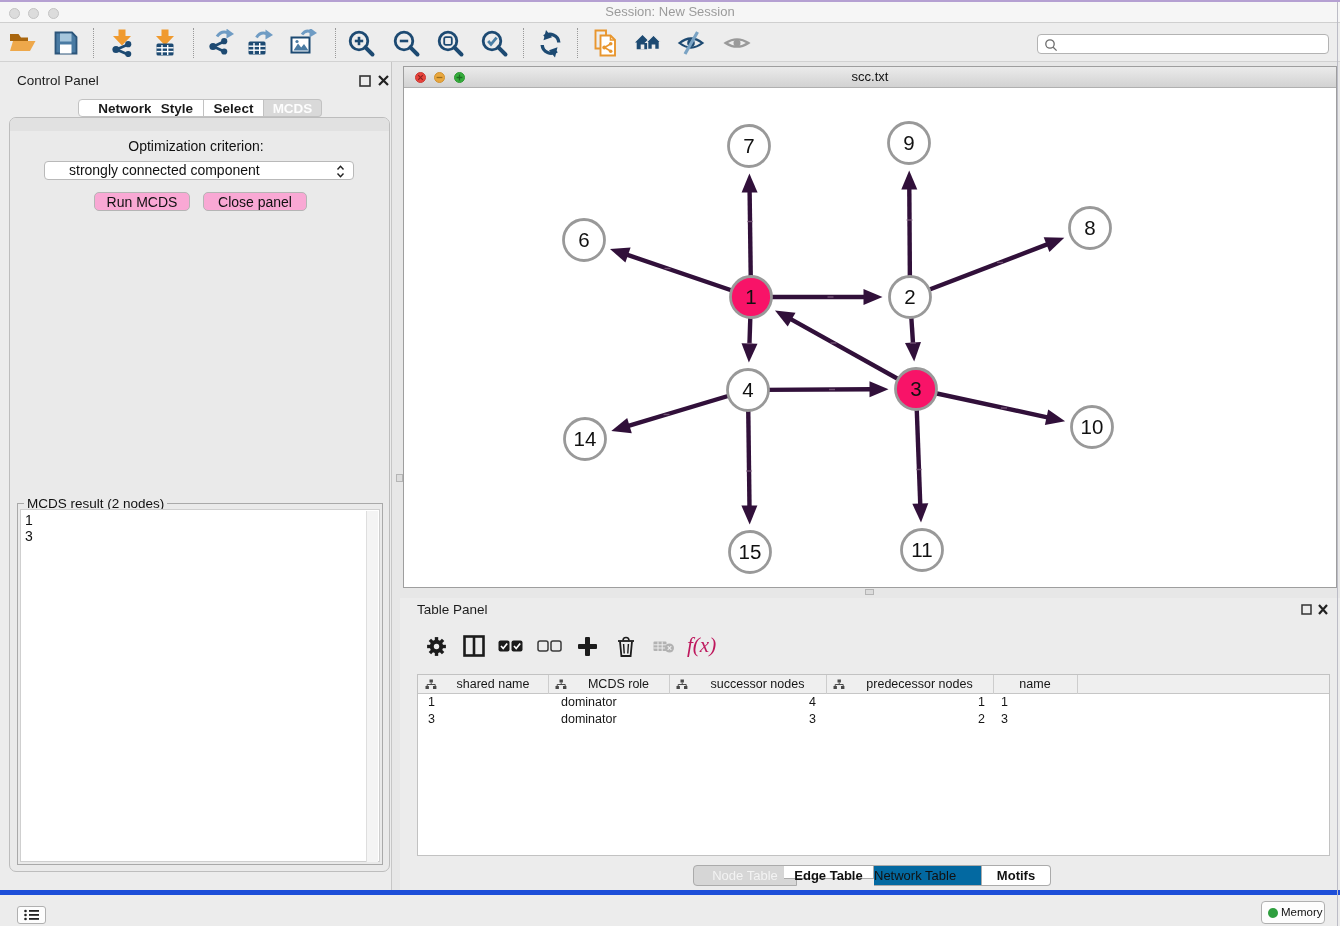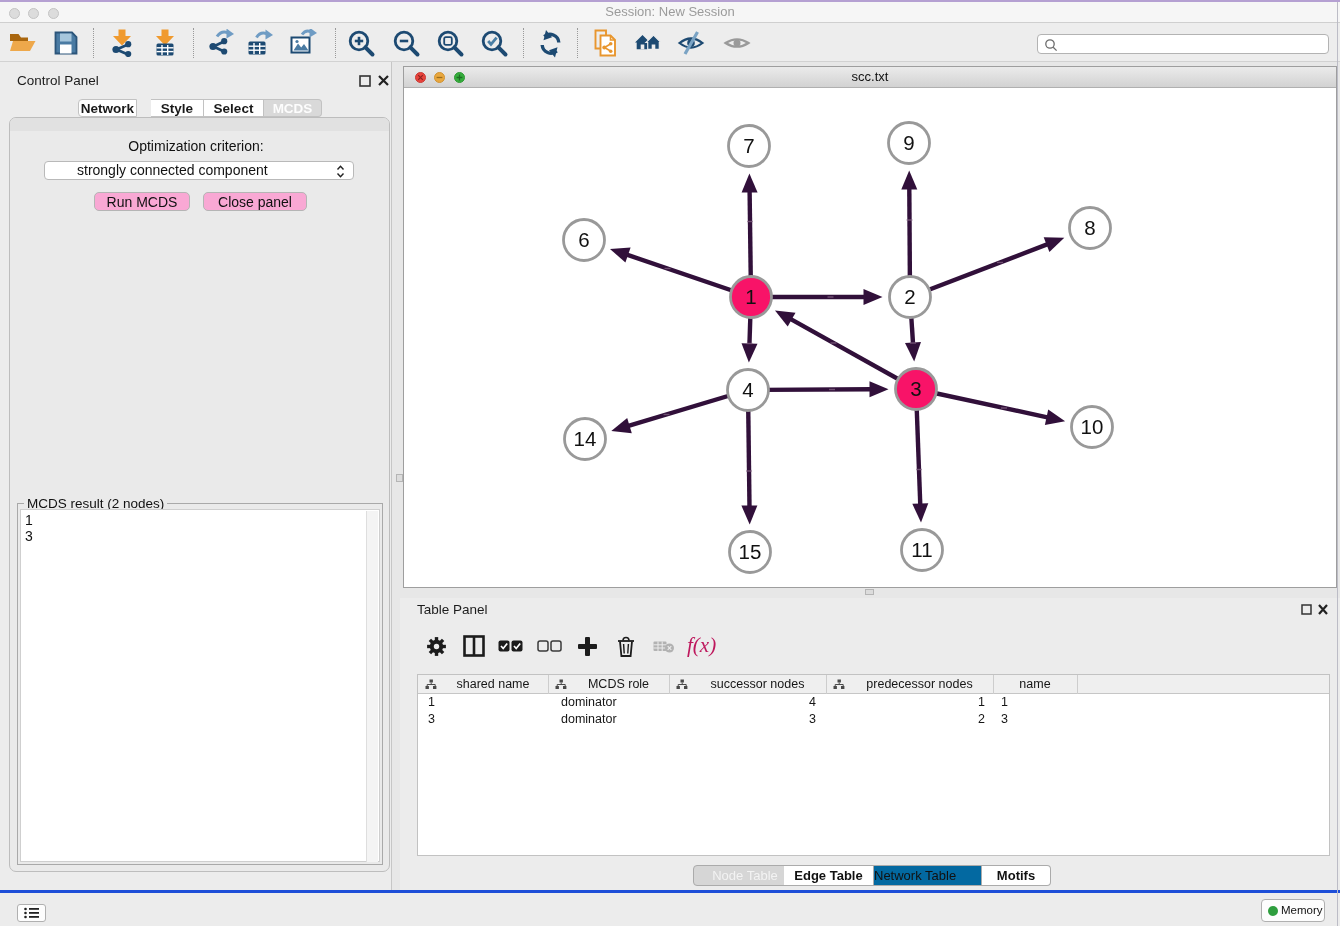--- a/index.html
+++ b/index.html
@@ -153,27 +153,27 @@
 <div class="abs" style="left:0;top:62px;width:392px;height:828px;background:#ececec;border-right:1px solid #c6c6c6">
  <div class="abs panelhdr" style="left:17px;top:11px">Control Panel</div>
  <svg class="abs" style="left:359px;top:13px" width="31" height="12" viewBox="0 0 31 12">
       <rect x="1" y="1" width="10" height="10" fill="none" stroke="#333" stroke-width="1.6"></rect>
       <path d="M20 1 L29 10 M29 1 L20 10" stroke="#222" stroke-width="2.2"></path>
     </svg>
 
  <div class="abs" style="left:9px;top:55px;width:381px;height:755px;background:#eaeaea;border:1px solid #bdbdbd;border-radius:7px"></div>
  <div class="abs" style="left:10px;top:56px;width:379px;height:13px;background:#e1e1e1;border-radius:6px 6px 0 0"></div>
 
- <div class="tabbtn" style="left:78px;top:37px;width:59px;border-radius:4px 0 0 4px">Network</div>
+ <div class="tabbtn" style="left:78px;top:37px;width:94px;border-radius:4px 0 0 4px">Network</div>
  <div class="tabbtn" style="left:151px;top:37px;width:53px;border-left:none">Style</div>
  <div class="tabbtn" style="left:204px;top:37px;width:60px;border-left:none">Select</div>
  <div class="tabbtn" style="left:264px;top:37px;width:58px;border-left:none;border-radius:0 4px 4px 0;background:#d9d9d9;color:#fdfdfd">MCDS</div>
  <div class="abs" style="left:0;top:76px;width:392px;text-align:center;font-size:14px;color:#111">Optimization criterion:</div>
 
- <div class="abs" style="left:44px;top:99px;width:310px;height:19px;background:#fff;border:1px solid #b9b9b9;border-radius:4px;font-size:14px;color:#111;line-height:17px;padding-left:32px">strongly connected component
+ <div class="abs" style="left:44px;top:99px;width:310px;height:19px;background:#fff;border:1px solid #b9b9b9;border-radius:4px;font-size:14px;color:#111;line-height:17px;padding-left:24px">strongly connected component
    <svg width="9" height="13" style="position:absolute;right:8px;top:3px" viewBox="0 0 9 13">
         <path d="M1.5 4.5 L4.5 1.2 L7.5 4.5" fill="none" stroke="#222" stroke-width="1.4"></path>
         <path d="M1.5 8.5 L4.5 11.8 L7.5 8.5" fill="none" stroke="#222" stroke-width="1.4"></path>
       </svg>
  </div>
  <div class="btn" style="left:94px;top:130px;width:96px;height:19px;line-height:18px">Run MCDS</div>
  <div class="btn" style="left:203px;top:130px;width:104px;height:19px;line-height:18px">Close panel</div>
 
  <div class="abs" style="left:17px;top:441px;width:366px;height:362px;border:1px solid #a9a9a9">
    <div class="abs" style="left:6px;top:-8px;background:#eaeaea;padding:0 3px;font-size:13.5px;color:#111">MCDS result (2 nodes)</div>
@@ -376,26 +376,26 @@
   <div class="abs" style="left:0;top:36px;width:911px;height:17px;font-size:12.5px;color:#161616">
         <div style="position:absolute;left:10px;line-height:17px">3</div>
 <div style="position:absolute;left:143px;line-height:17px">dominator</div>
 <div style="position:absolute;left:251px;width:147px;text-align:right;line-height:17px">3</div>
 <div style="position:absolute;left:408px;width:159px;text-align:right;line-height:17px">2</div>
 <div style="position:absolute;left:583px;line-height:17px">3</div>
 </div>
  </div>
 
  <div class="abs" style="left:293px;top:267px;width:104px;height:21px;background:#d6d6d6;border:1px solid #ababab;border-radius:4px 0 0 4px;font-size:13px;color:#f3f3f3;text-align:center;line-height:20px">Node Table</div>
- <div class="abs" style="left:384px;top:267px;width:90px;height:21px;background:#fff;border:1px solid #ababab;border-left:none;font-size:13px;color:#111;text-align:center;line-height:20px;font-weight:bold">Edge Table</div>
+ <div class="abs" style="left:384px;top:267px;width:90px;height:14px;background:#fff;border:1px solid #ababab;border-left:none;font-size:13px;color:#111;text-align:center;line-height:20px;font-weight:bold">Edge Table</div>
  <div class="abs" style="left:474px;top:267px;width:108px;height:21px;background:#0369a1;border:1px solid #ababab;border-left:none;font-size:13px;color:#111;text-align:left;line-height:20px;font-weight:normal">Network Table</div>
  <div class="abs" style="left:582px;top:267px;width:69px;height:21px;background:#fff;border:1px solid #ababab;border-left:none;border-radius:0 4px 4px 0;font-size:13px;color:#111;text-align:center;line-height:20px;font-weight:bold">Motifs</div>
 </div>
 
-<div class="abs" style="left:0;top:890px;width:1340px;height:36px;background:#ececec;border-top:3px solid #1d4ed8">
+<div class="abs" style="left:0;top:890px;width:1340px;height:36px;background:#ececec;border-top:5px solid #1d4ed8">
  <div class="abs" style="left:17px;top:11px;width:29px;height:18px;background:#fdfdfd;border:1px solid #b0b0b0;border-radius:3px">
    <svg width="15" height="12" style="position:absolute;left:6px;top:2px" viewBox="0 0 15 12">
         <circle cx="1.5" cy="2" r="1.3" fill="#222"></circle>
         <circle cx="1.5" cy="6" r="1.3" fill="#222"></circle>
         <circle cx="1.5" cy="10" r="1.3" fill="#222"></circle>
         <rect x="5" y="1" width="10" height="1.8" fill="#222"></rect>
         <rect x="5" y="5" width="10" height="1.8" fill="#222"></rect>
         <rect x="5" y="9" width="10" height="1.8" fill="#222"></rect>
       </svg>
  </div>

